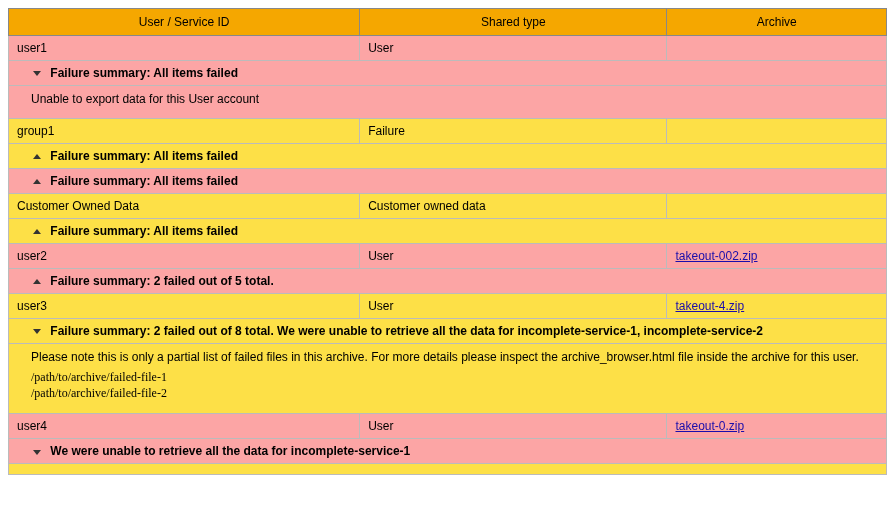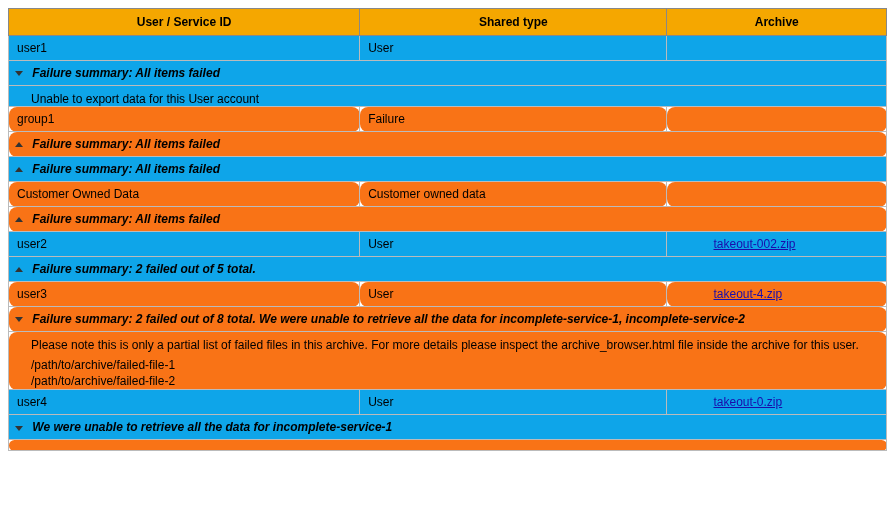--- a/index.html
+++ b/index.html
@@ -13,59 +13,58 @@
   }
   .table {
     width: 100%;
     border-collapse: collapse;
     table-layout: fixed;
   }
   .table th {
     background: #f5a700;
     border: 1px solid #888;
     padding: 6px 16px;
-    font-weight: bold;
+    font-weight: normal;
     font-size: 12px;
     text-align: center;
   }
   .table td {
     border: 1px solid #bbb;
     padding: 5px 8px;
     vertical-align: middle;
   }
-  tr.row-white td { background: #0ea5e9; }
-  tr.row-gray td { background: #f97316; border-radius: 8px; }
+  tr.row-white td { background: #fca5a5; }
+  tr.row-gray td { background: #fde047; }
   tr.summary td, tr.detail td {
     border-top: none;
   }
-  tr.summary td { font-weight: bold; padding-left: 6px; font-style: italic; }
-  tr.detail td { padding: 6px 8px 0 22px; font-weight: normal; }
+  tr.summary td { font-weight: bold; padding-left: 24px; }
+  tr.detail td { padding: 6px 8px 12px 22px; font-weight: normal; }
   .arrow {
     display: inline-block;
     width: 0; height: 0;
     margin-right: 6px;
     vertical-align: middle;
   }
   .arrow-down {
     border-left: 4px solid transparent;
     border-right: 4px solid transparent;
     border-top: 5px solid #333;
   }
   .arrow-up {
     border-left: 4px solid transparent;
     border-right: 4px solid transparent;
     border-bottom: 5px solid #333;
   }
   a.archive-link {
     color: #1a0dab;
     text-decoration: underline;
-    margin-left: 38px;
   }
   .bold-note { font-weight: normal; }
-  .paths { margin-top: 6px; font-weight: normal; line-height: 1.3; }
+  .paths { margin-top: 6px; font-weight: normal; line-height: 1.3; font-family: Liberation Serif, serif; }
   col.c1 { width: 40%; }
   col.c2 { width: 35%; }
   col.c3 { width: 25%; }
 </style>
 </head>
 <body>
 
 <table class="table">
   <colgroup>
       <col class="c1">

